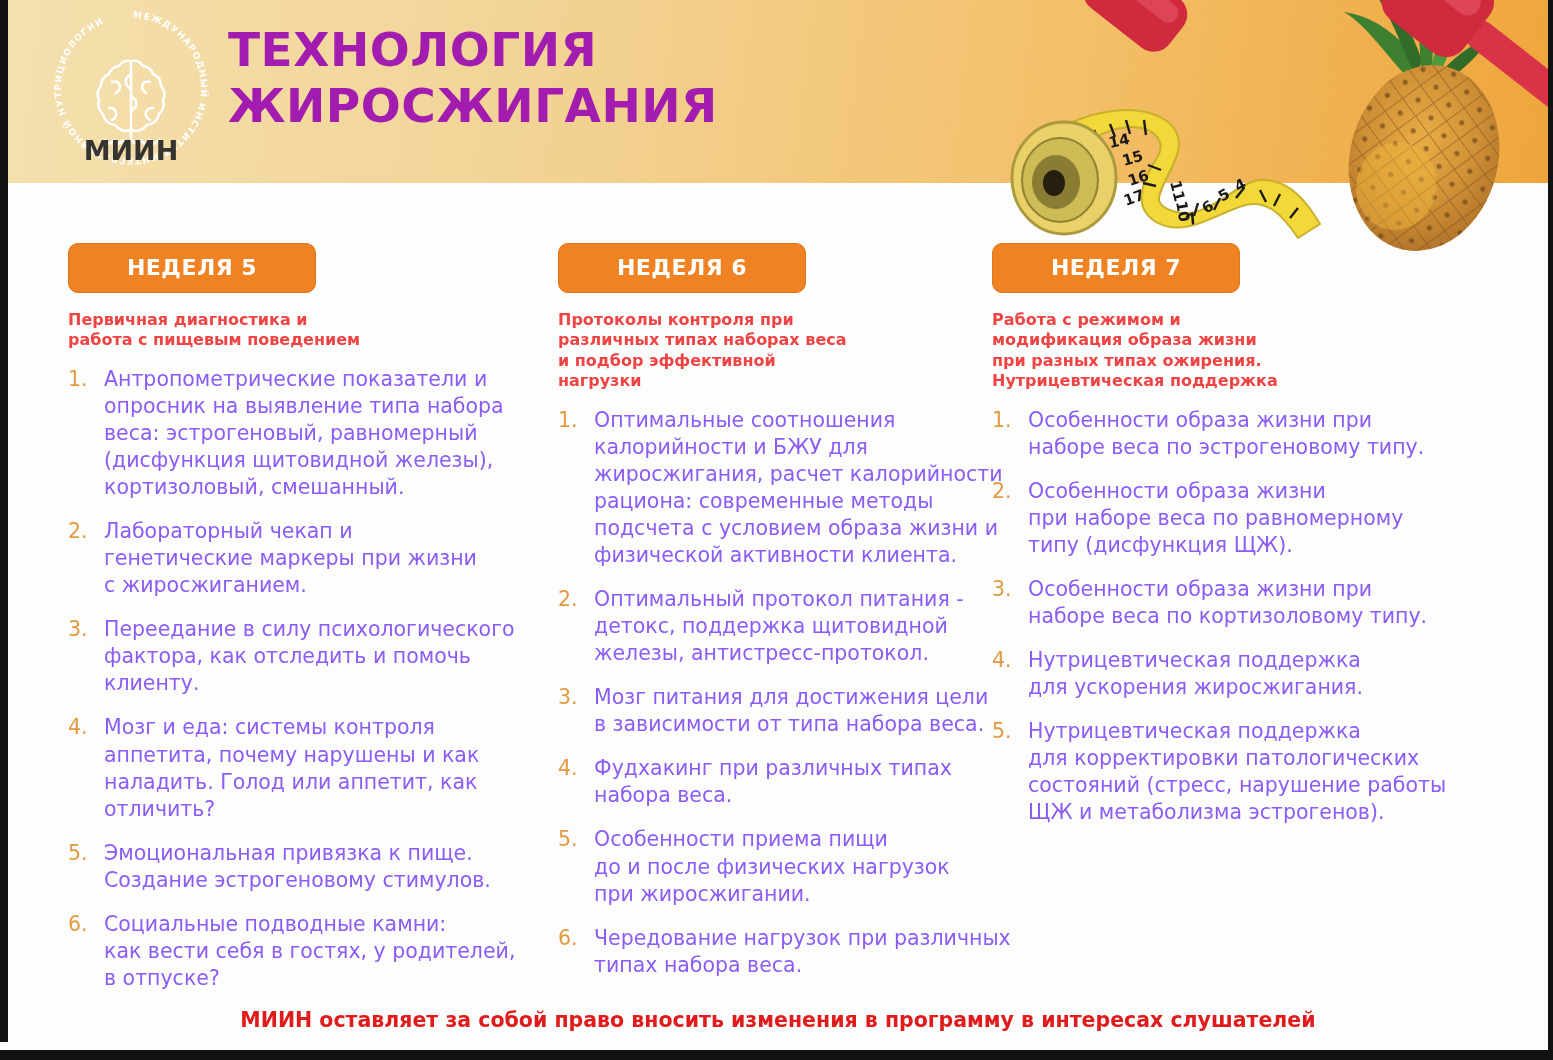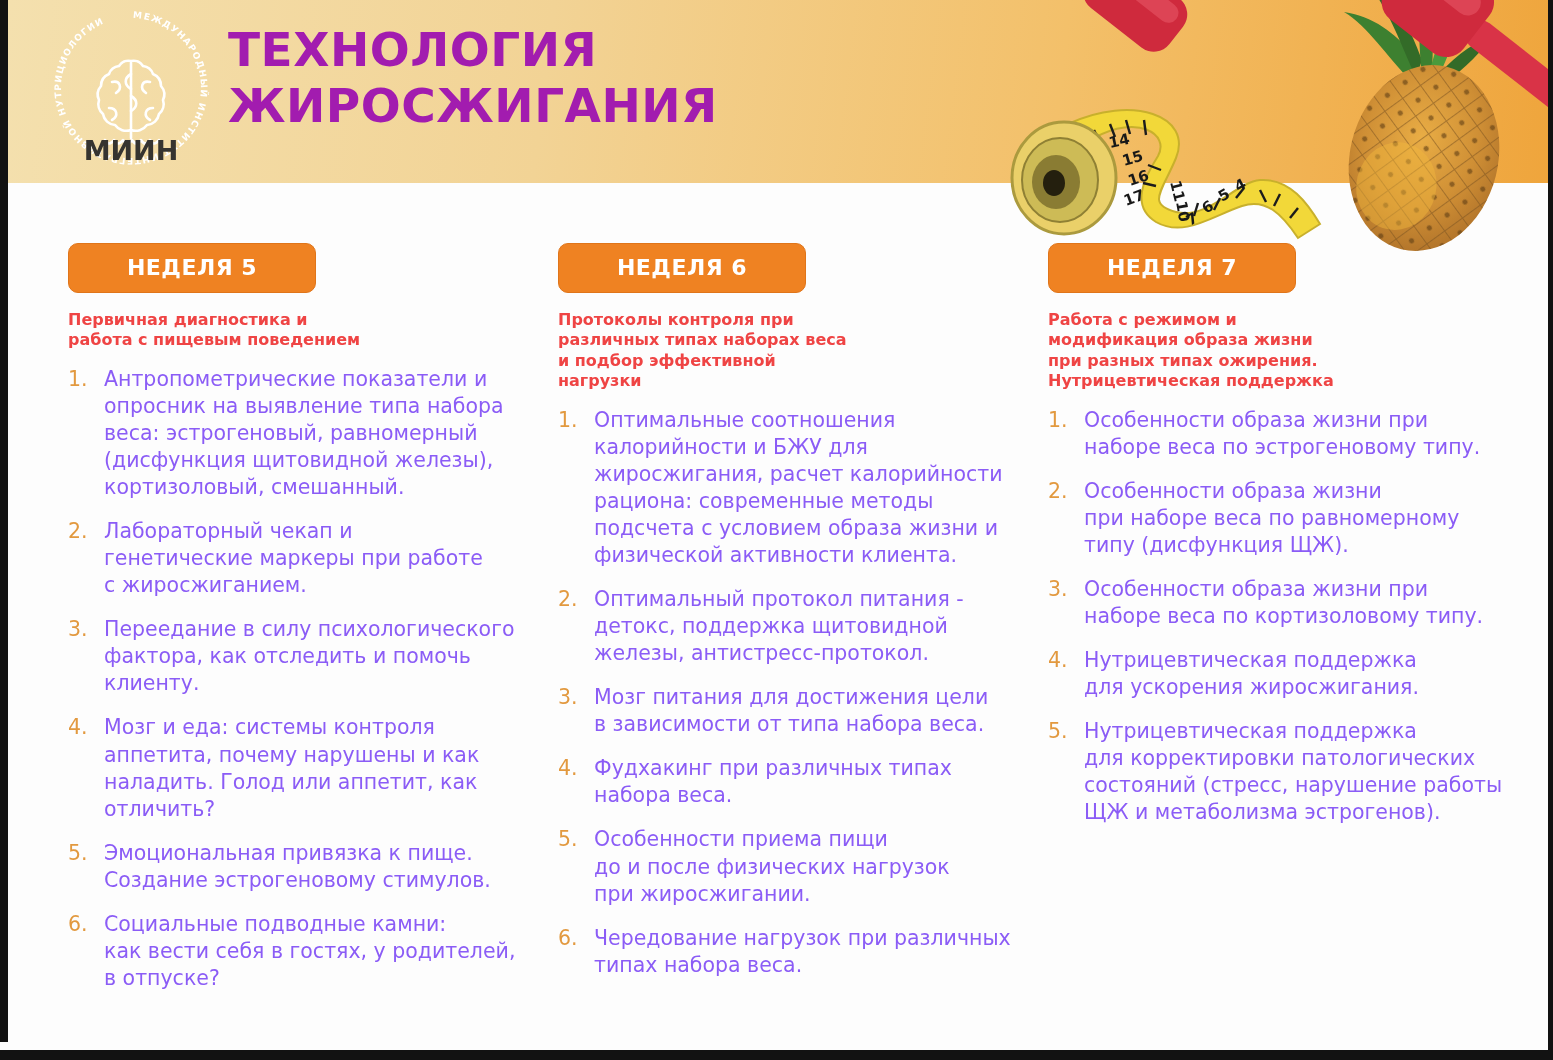--- a/index.html
+++ b/index.html
@@ -31,21 +31,21 @@
   .deco { position:absolute; z-index:2; }
   .deco-dumbbell-top { left:1062px; top:-34px; }
   .deco-tape         { left:998px;  top:86px;  }
   .deco-pineapple    { left:1316px; top:-14px; }
   .deco-dumbbell-corner { left:1366px; top:-26px; }
 
   
   .col { position:absolute; top:243px; width:458px; z-index:3; }
   .col-1 { left:68px; }
   .col-2 { left:558px; }
-  .col-3 { left:1048px; }
+  .col-3 { left:992px; }
 
   .week-badge {
     display:block; width:248px; height:50px; 
     background:#ef8222; border:1px solid #e0751a; border-radius:10px;
     color:#ffffff; font-weight:700; font-size:22px; letter-spacing:0.5px;
     text-align:center; line-height:48px;
   }
   .col-heading {
     margin-top:17px; font-size:16px; font-weight:700; color:#ef4444;
     line-height:1.28; white-space:pre-line;
@@ -208,21 +208,21 @@
         <span class="num">1.</span>
         <span class="txt">Антропометрические показатели и
 опросник на выявление типа набора
 веса: эстрогеновый, равномерный
 (дисфункция щитовидной железы),
 кортизоловый, смешанный.</span>
       </div>
       <div class="item">
         <span class="num">2.</span>
         <span class="txt">Лабораторный чекап и
-генетические маркеры при работе
+генетические маркеры при жизни
 с жиросжиганием.</span>
       </div>
       <div class="item">
         <span class="num">3.</span>
         <span class="txt">Переедание в силу психологического
 фактора, как отследить и помочь
 клиенту.</span>
       </div>
       <div class="item">
         <span class="num">4.</span>
@@ -322,14 +322,15 @@
       <div class="item">
         <span class="num">5.</span>
         <span class="txt">Нутрицевтическая поддержка
 для корректировки патологических
 состояний (стресс, нарушение работы
 ЩЖ и метаболизма эстрогенов).</span>
       </div>
     </div>
   </section>
 
+  <div class="footer-note">МИИН оставляет за собой право вносить изменения в программу в интересах слушателей</div>
 
 </div>
 
 </body></html>

